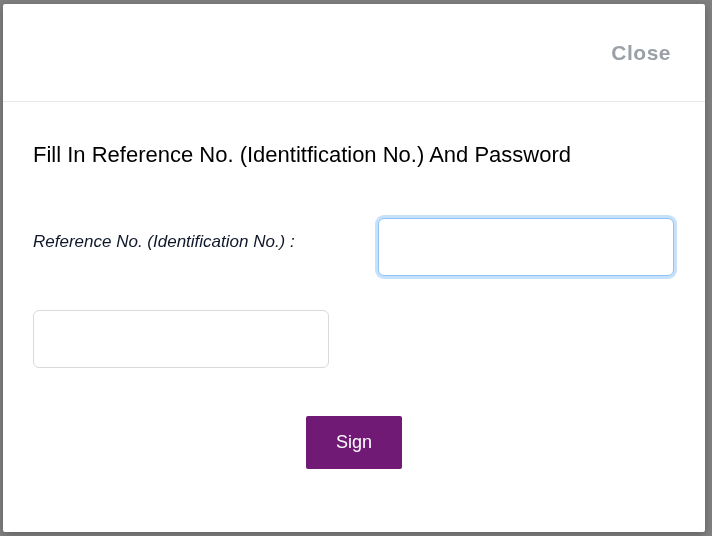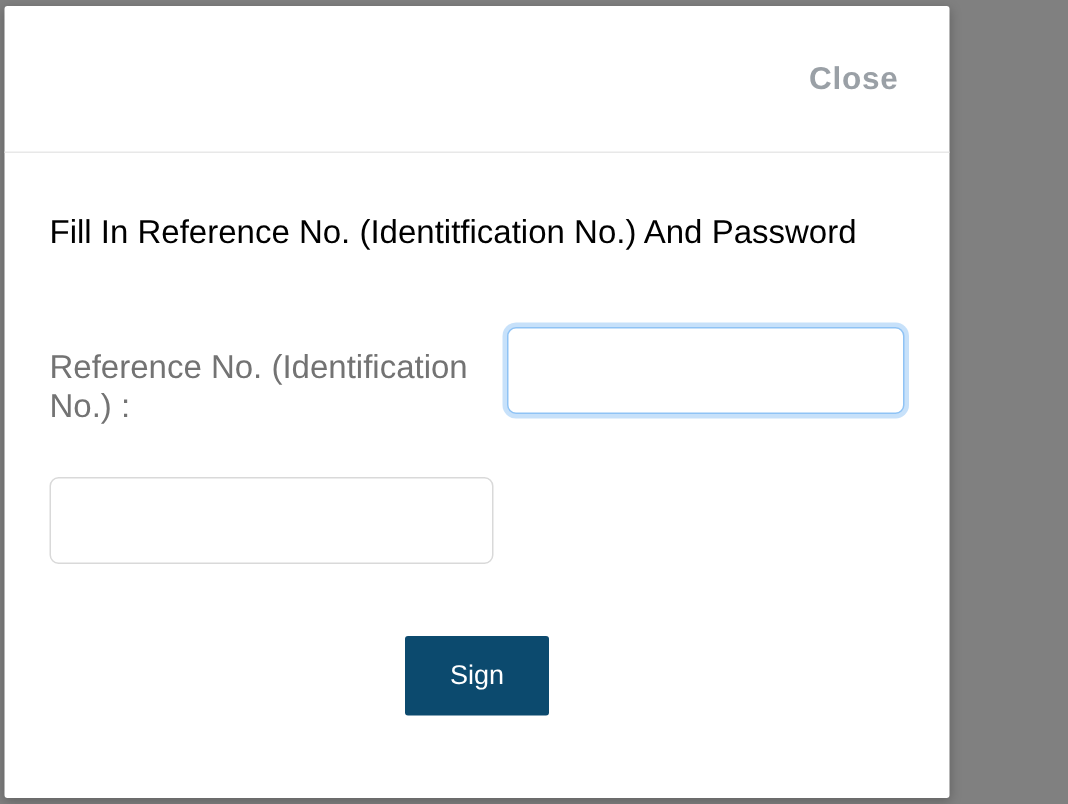--- a/index.html
+++ b/index.html
@@ -10,21 +10,21 @@
     body {
       font-family: Arial, Helvetica, sans-serif;
       background: #808080;
       width: 712px;
       height: 536px;
       overflow: hidden;
       position: relative;
     }
     .modal {
       background: #ffffff;
-      width: 630px;
+      width: 702px;
       height: 528px;
       position: absolute;
       top: 4px;
       left: 3px;
       box-shadow: 0 2px 8px rgba(0,0,0,0.25);
       border-radius: 2px;
     }
     .modal-header {
       height: 98px;
       border-bottom: 1px solid #e8e8e8;
@@ -48,44 +48,45 @@
       color: #000000;
       margin-bottom: 50px;
     }
     .form-row {
       display: flex;
       align-items: flex-start;
       margin-bottom: 34px;
     }
     .form-label {
       width: 345px;
-      font-size: 22px;
-      color: #737373;
+      font-size: 17px;
+      color: #0f172a;
       padding-top: 14px;
+      font-style: italic;
     }
     .form-input {
       width: 296px;
       height: 58px;
       border: 1px solid #d9d9d9;
       border-radius: 6px;
       padding: 8px 12px;
       font-size: 16px;
       outline: none;
     }
     .form-input.focused {
       border: 1px solid #8fc3f5;
       box-shadow: 0 0 0 3px rgba(143,195,245,0.5);
     }
     .button-row {
       display: flex;
       justify-content: center;
       margin-top: 48px;
     }
     .sign-btn {
-      background: #0c4a6e;
+      background: #701a75;
       color: #ffffff;
       border: none;
       font-size: 18px;
       padding: 16px 30px;
       cursor: pointer;
       border-radius: 2px;
     }
   </style>
 </head>
 <body>

